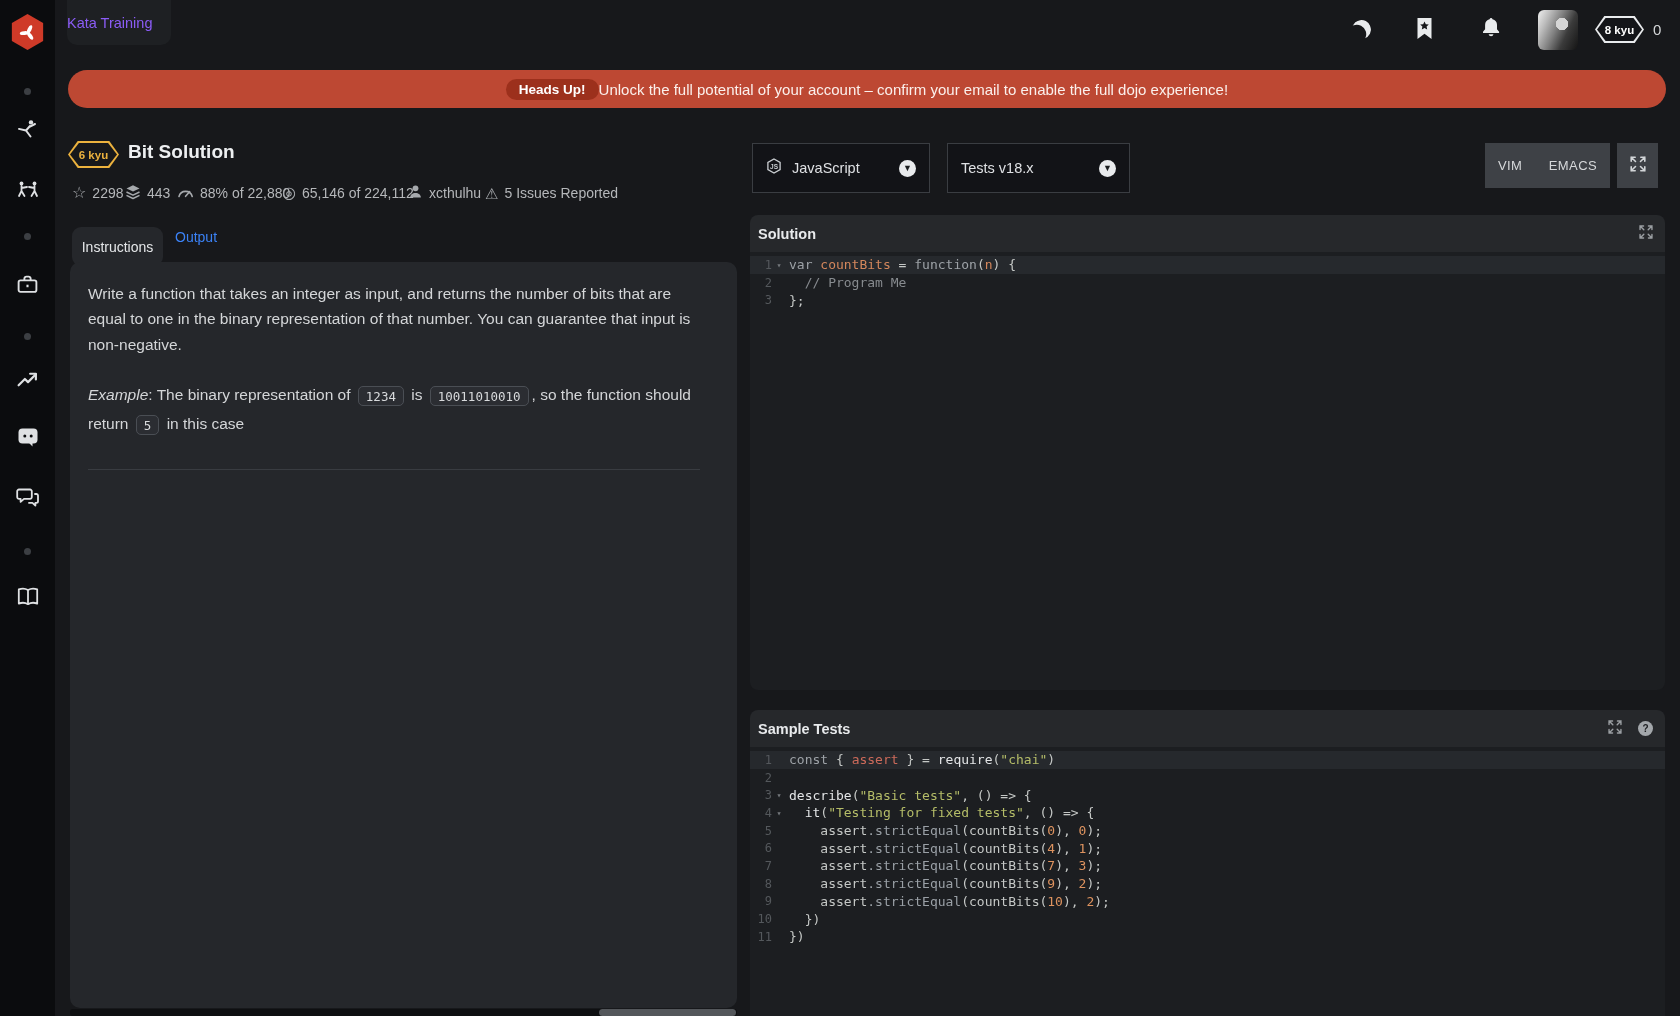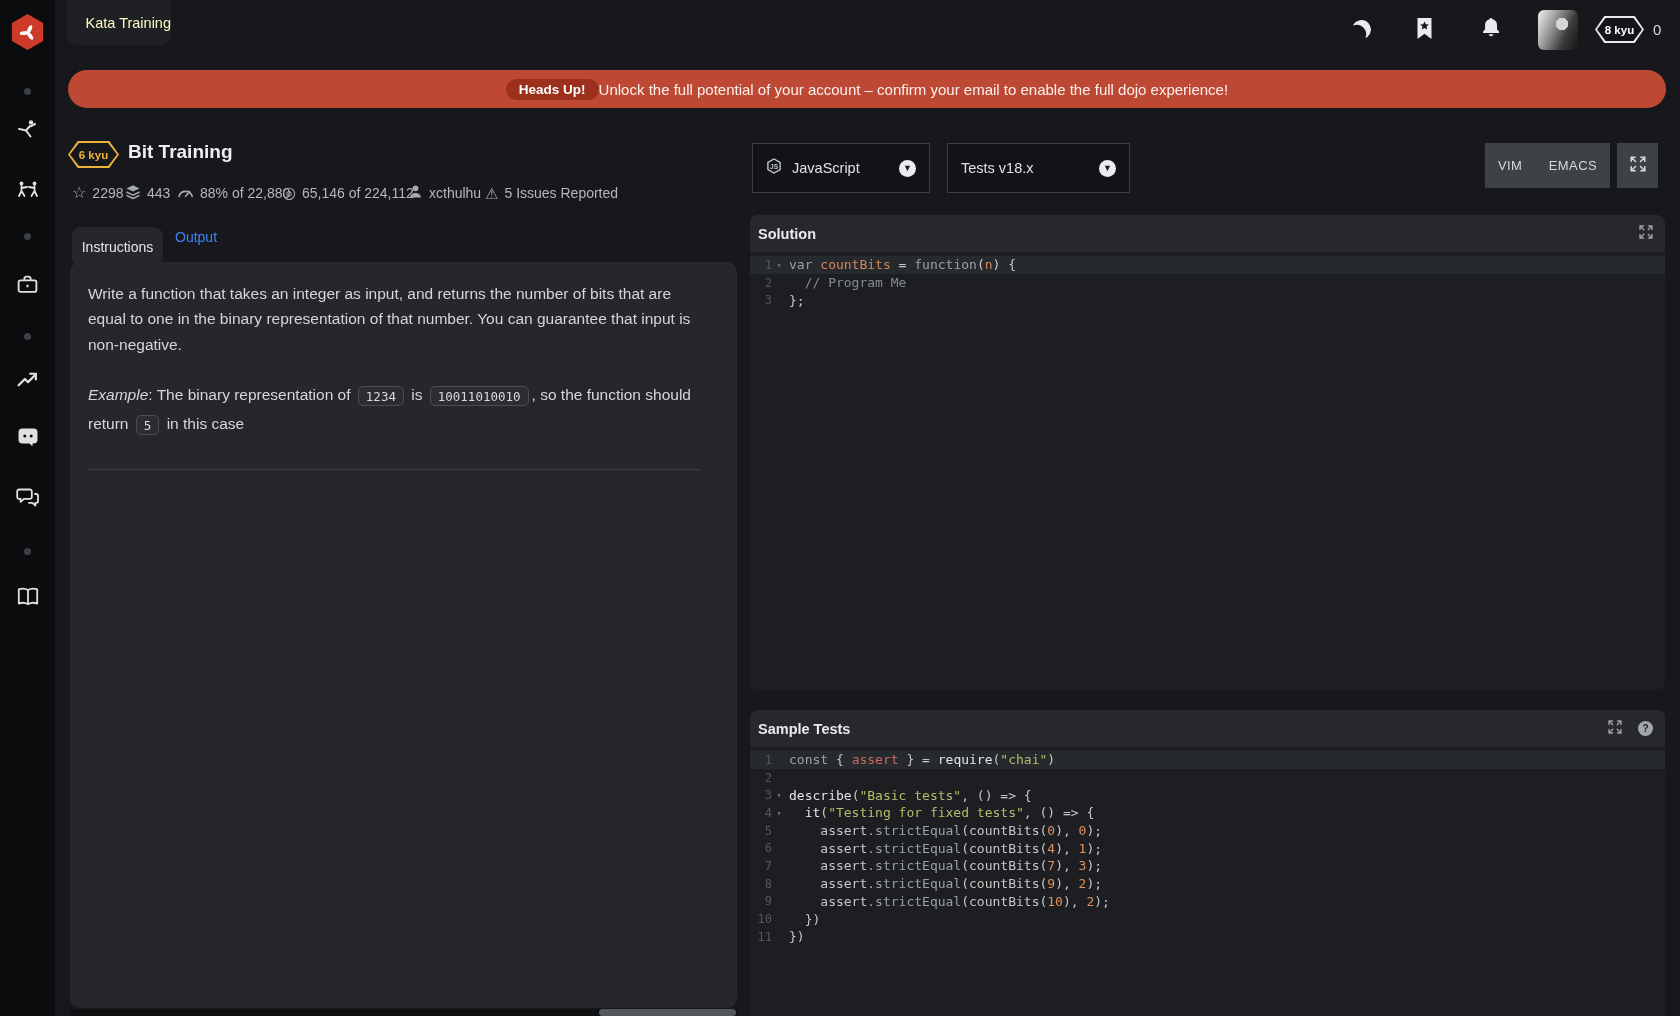--- a/index.html
+++ b/index.html
@@ -8,22 +8,22 @@
 
   
   .rail{position:absolute;left:0;top:0;width:55px;height:1016px;background:#0b0c0e;}
   .rail-item{position:absolute;left:0;width:55px;display:flex;justify-content:center;align-items:center;}
   .logo-hex{width:34px;height:36px;clip-path:polygon(50% 0,96% 25%,96% 75%,50% 100%,4% 75%,4% 25%);
             background:#cf3a28;display:flex;align-items:center;justify-content:center;}
   .rail-dot{width:7px;height:7px;border-radius:50%;background:#3c3f43;}
 
   
   .app-tab{position:absolute;left:67px;top:0;width:104px;height:45px;background:#1e2023;
-           border-radius:0 0 10px 10px;display:flex;align-items:center;justify-content:flex-end;
-           color:#fef9c3;font-size:14.5px;}
+           border-radius:0 0 10px 10px;display:flex;align-items:center;justify-content:flex-start;
+           color:#8b5cf6;font-size:14.5px;}
   .moon{position:absolute;left:1352px;top:20px;width:19px;height:19px;border-radius:50%;
         box-shadow:inset -6px 3px 0 0 #e9ebed;transform:rotate(-18deg);}
   .top-icon{position:absolute;}
   .avatar{position:absolute;left:1538px;top:10px;width:40px;height:40px;border-radius:6px;
           background:
             radial-gradient(circle at 60% 35%, #d6d6d6 0 17%, rgba(0,0,0,0) 18%),
             linear-gradient(115deg,#efefef 0%,#bdbdbd 22%,#808080 45%,#3b3b3b 68%,#141414 100%);}
   .hexbadge{clip-path:polygon(19% 0,81% 0,100% 50%,81% 100%,19% 100%,0 50%);
             display:flex;align-items:center;justify-content:center;}
   .rank8{position:absolute;left:1595px;top:16px;width:49px;height:27px;background:#e9ebed;}
@@ -215,21 +215,21 @@
   </header>
 
   <div class="banner">
     <span class="banner-pill">Heads Up!</span>
     <span class="banner-msg">Unlock the full potential of your account – confirm your email to enable the full dojo experience!</span>
   </div>
 
   <div class="rank6 hexbadge">
     <div class="in hexbadge">6 kyu</div>
   </div>
-  <h1 class="kata-title" style="margin:0">Bit Training</h1>
+  <h1 class="kata-title" style="margin:0">Bit Solution</h1>
 
   <div class="stat" style="left:72px">
     <span class="g">☆</span>
     <span>2298</span>
   </div>
   <div class="stat" style="left:125px">
     <span>
       <svg width="16" height="16" viewBox="0 0 16 16" stroke="#a6a9ad" stroke-width="1.5" fill="none" stroke-linejoin="round">
         <path d="M8 1.2L14.5 4.4 8 7.6 1.5 4.4z" fill="#a6a9ad" stroke="none"></path>
         <path d="M1.5 8l6.5 3.2L14.5 8"></path>

